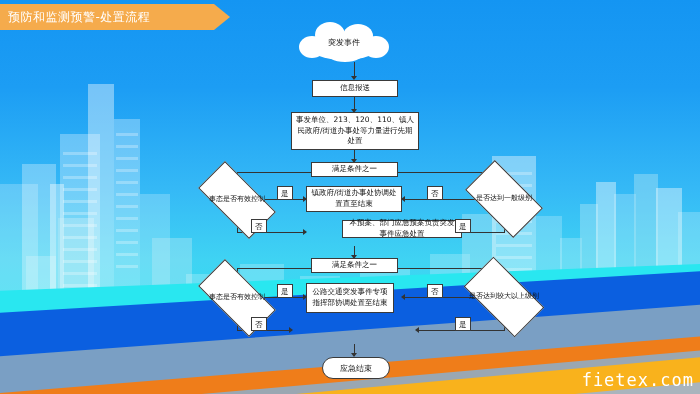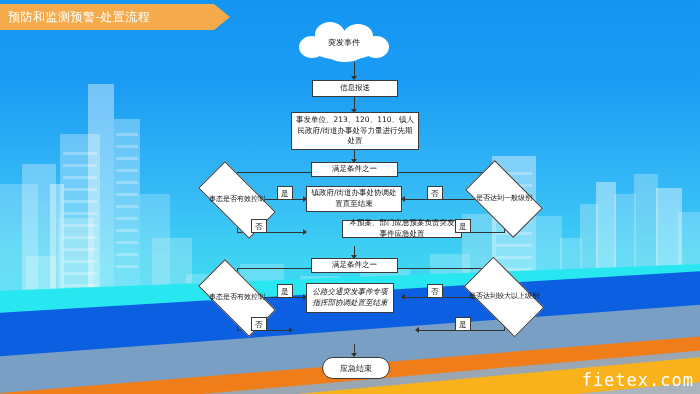--- a/index.html
+++ b/index.html
@@ -257,21 +257,21 @@
 
   <div class="node pad" style="left:311px;top:258px;width:87px;height:15px;">
     <span>满足条件之一</span>
   </div>
 
   <div class="diamond" style="left:201px;top:279px;width:72px;height:38px;">
     <div class="dshape"></div>
     <div class="dtxt">事态是否有效控制</div>
   </div>
 
-  <div class="node pad" style="left:306px;top:283px;width:88px;height:30px;font-style:italic;">
+  <div class="node pad" style="left:306px;top:283px;width:88px;height:30px;">
     <span>公路交通突发事件专项指挥部协调处置至结束</span>
   </div>
 
   <div class="diamond" style="left:468px;top:276px;width:72px;height:42px;">
     <div class="dshape"></div>
     <div class="dtxt">是否达到较大以上级别</div>
   </div>
 
 
   <div class="round" style="left:322px;top:357px;width:66px;height:20px;">

